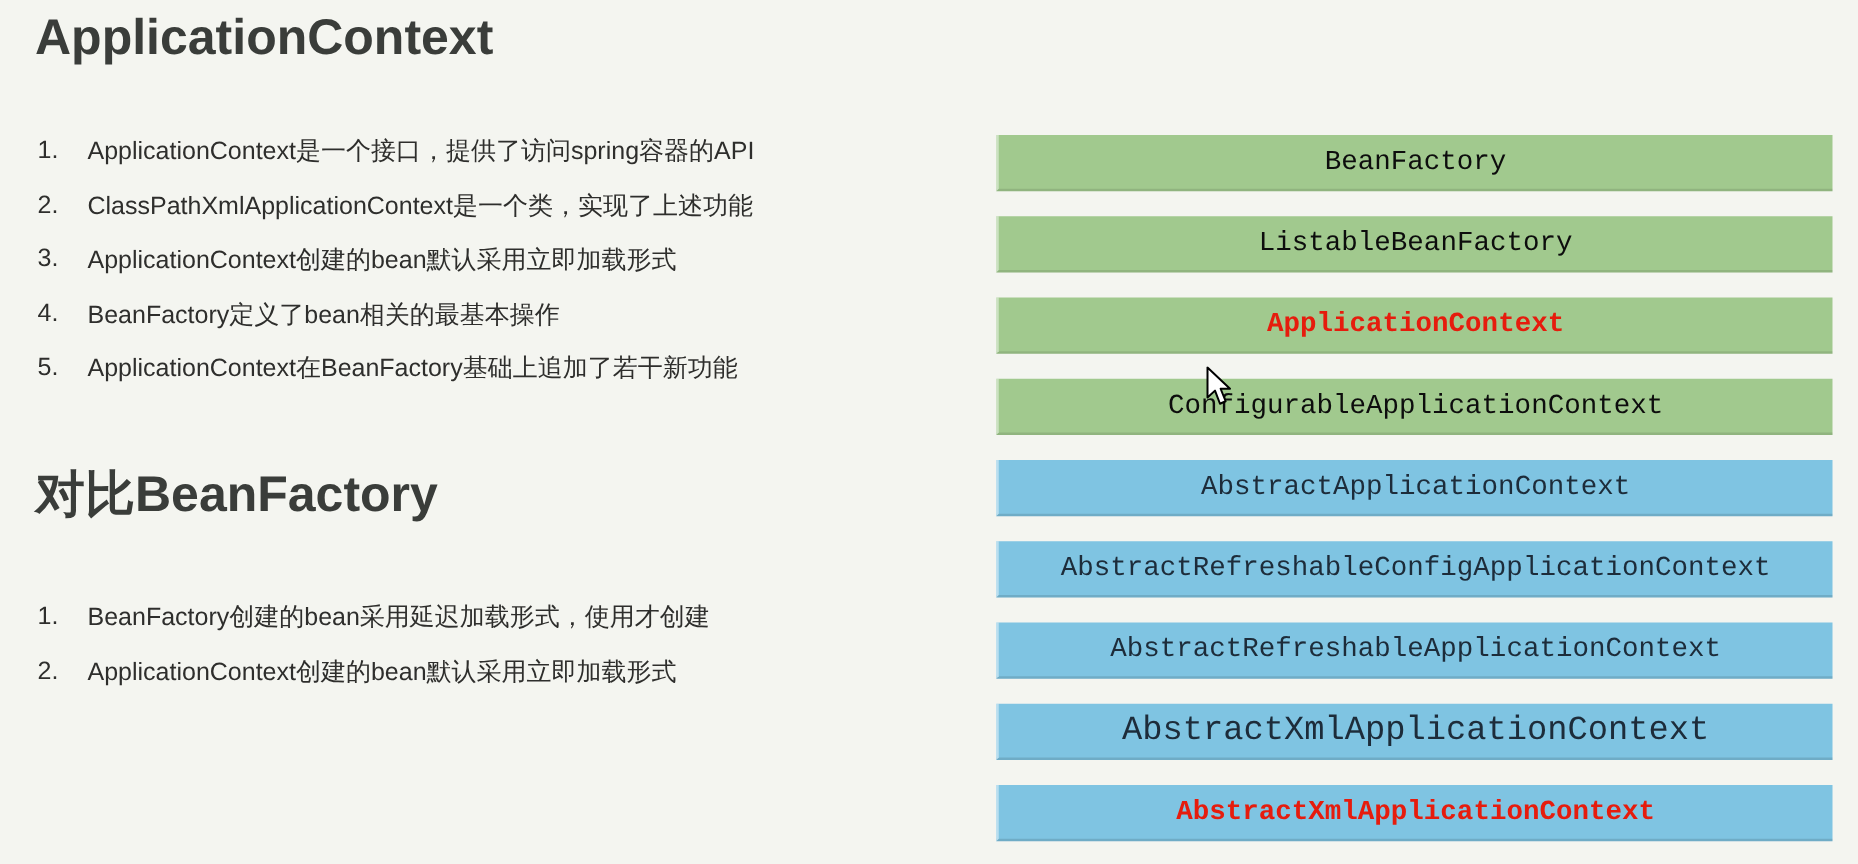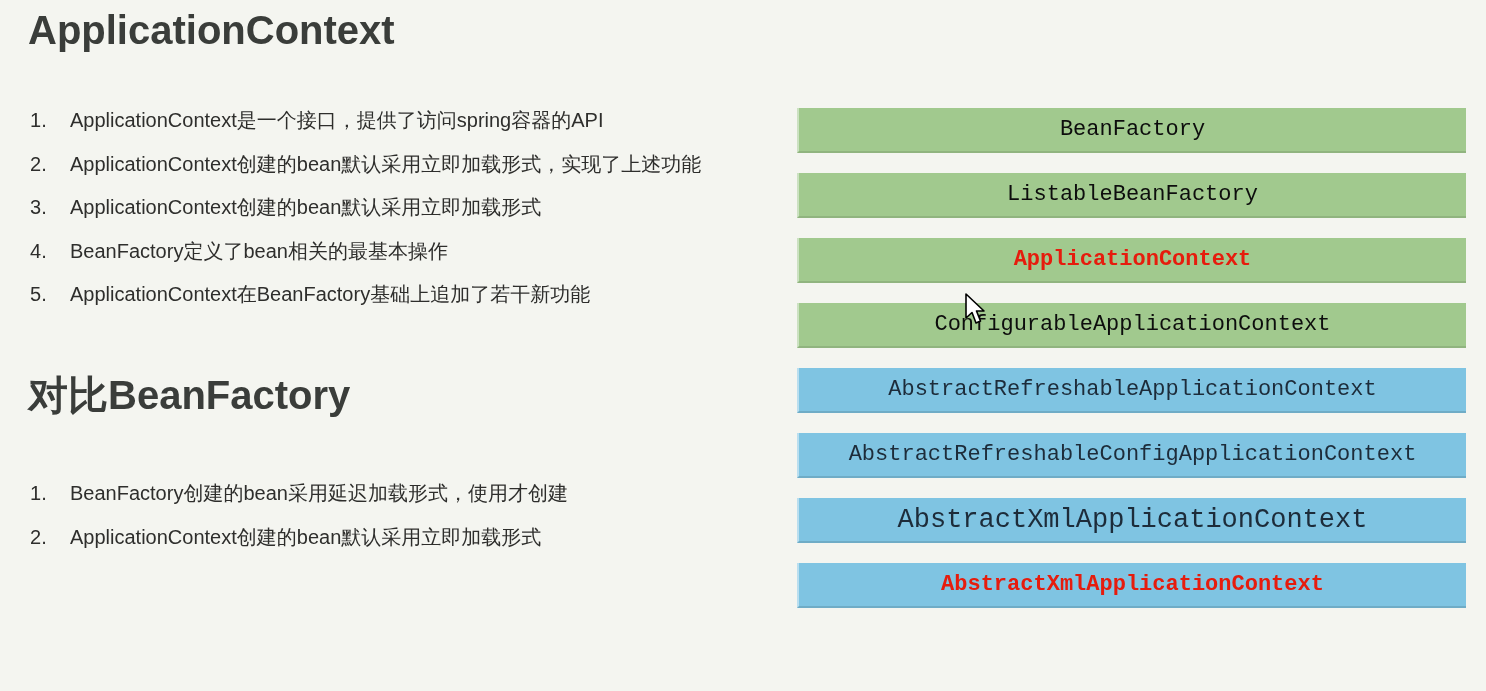--- a/index.html
+++ b/index.html
@@ -65,39 +65,40 @@
     pointer-events:none;z-index:10;
   }
 </style>
 </head>
 <body style="--green: #a1c98e; --blue: #7fc4e2; --em: #e61c0d; --green-text: #0d0d0d; --blue-text: #1d2c3a; --bg: #f4f5f0;">
 
 <h1 class="doc-heading" id="heading-1">ApplicationContext</h1>
 
 <ol class="doc-list" id="list-1">
     <li>ApplicationContext是一个接口，提供了访问spring容器的API</li>
-    <li>ApplicationContext创建的bean默认采用立即加载形式，实现了上述功能</li>
+    <li>ClassPathXmlApplicationContext是一个类，实现了上述功能</li>
     <li>ApplicationContext创建的bean默认采用立即加载形式</li>
     <li>BeanFactory定义了bean相关的最基本操作</li>
     <li>ApplicationContext在BeanFactory基础上追加了若干新功能</li>
   </ol>
 
 <h1 class="doc-heading" id="heading-2">对比BeanFactory</h1>
 
 <ol class="doc-list" id="list-2">
     <li>BeanFactory创建的bean采用延迟加载形式，使用才创建</li>
     <li>ApplicationContext创建的bean默认采用立即加载形式</li>
   </ol>
 
 <div class="bars">
     <div class="bar green">BeanFactory</div>
     <div class="bar green">ListableBeanFactory</div>
     <div class="bar green emphasis">ApplicationContext</div>
     <div class="bar green">ConfigurableApplicationContext</div>
+    <div class="bar blue">AbstractApplicationContext</div>
+    <div class="bar blue">AbstractRefreshableConfigApplicationContext</div>
     <div class="bar blue">AbstractRefreshableApplicationContext</div>
-    <div class="bar blue">AbstractRefreshableConfigApplicationContext</div>
     <div class="bar blue large">AbstractXmlApplicationContext</div>
     <div class="bar blue emphasis">AbstractXmlApplicationContext</div>
   </div>
 
 <svg class="cursor" viewBox="0 0 26 34" xmlns="http://www.w3.org/2000/svg">
   <path d="M3 1 L3 25 L9 19.5 L13 30 L17.5 28 L13.5 18 L21 18 Z" fill="#ffffff" stroke="#000000" stroke-width="1.6" stroke-linejoin="round"></path>
 </svg>
 
 </body></html>

